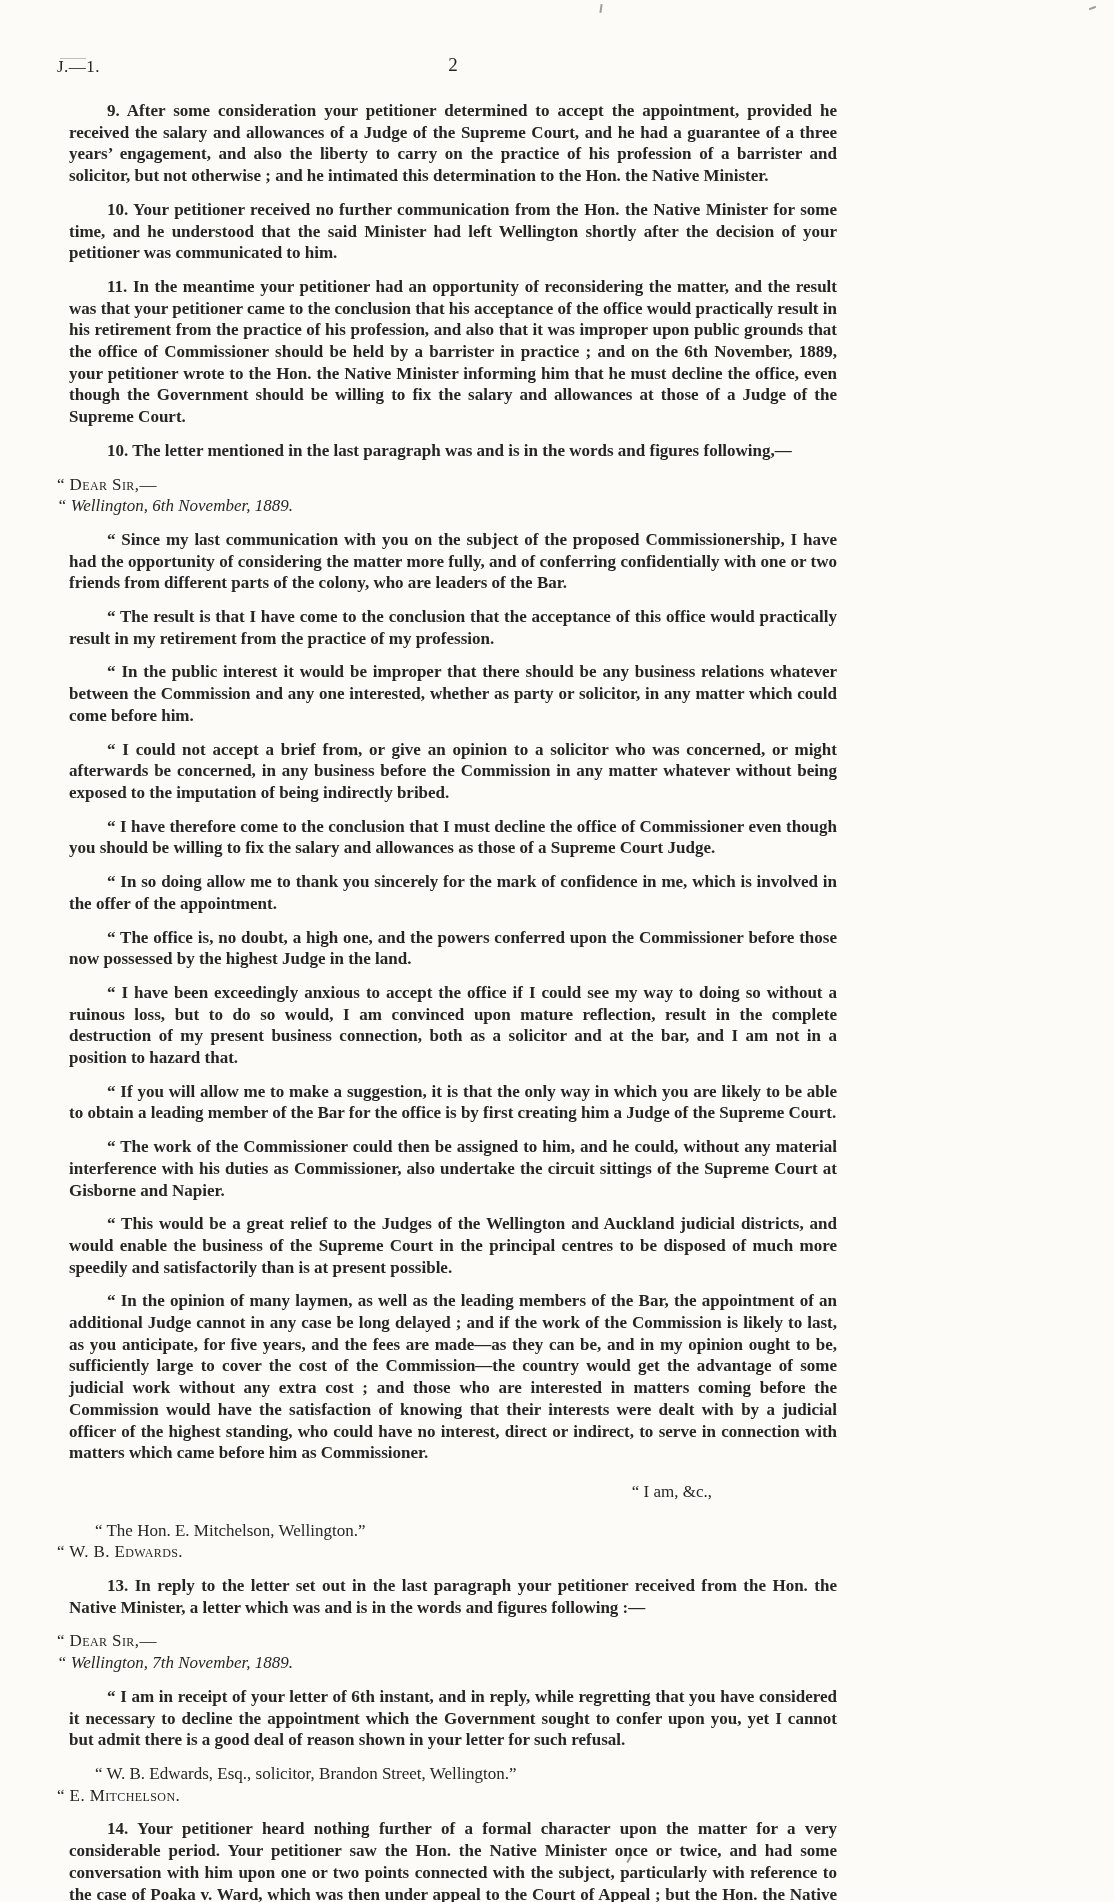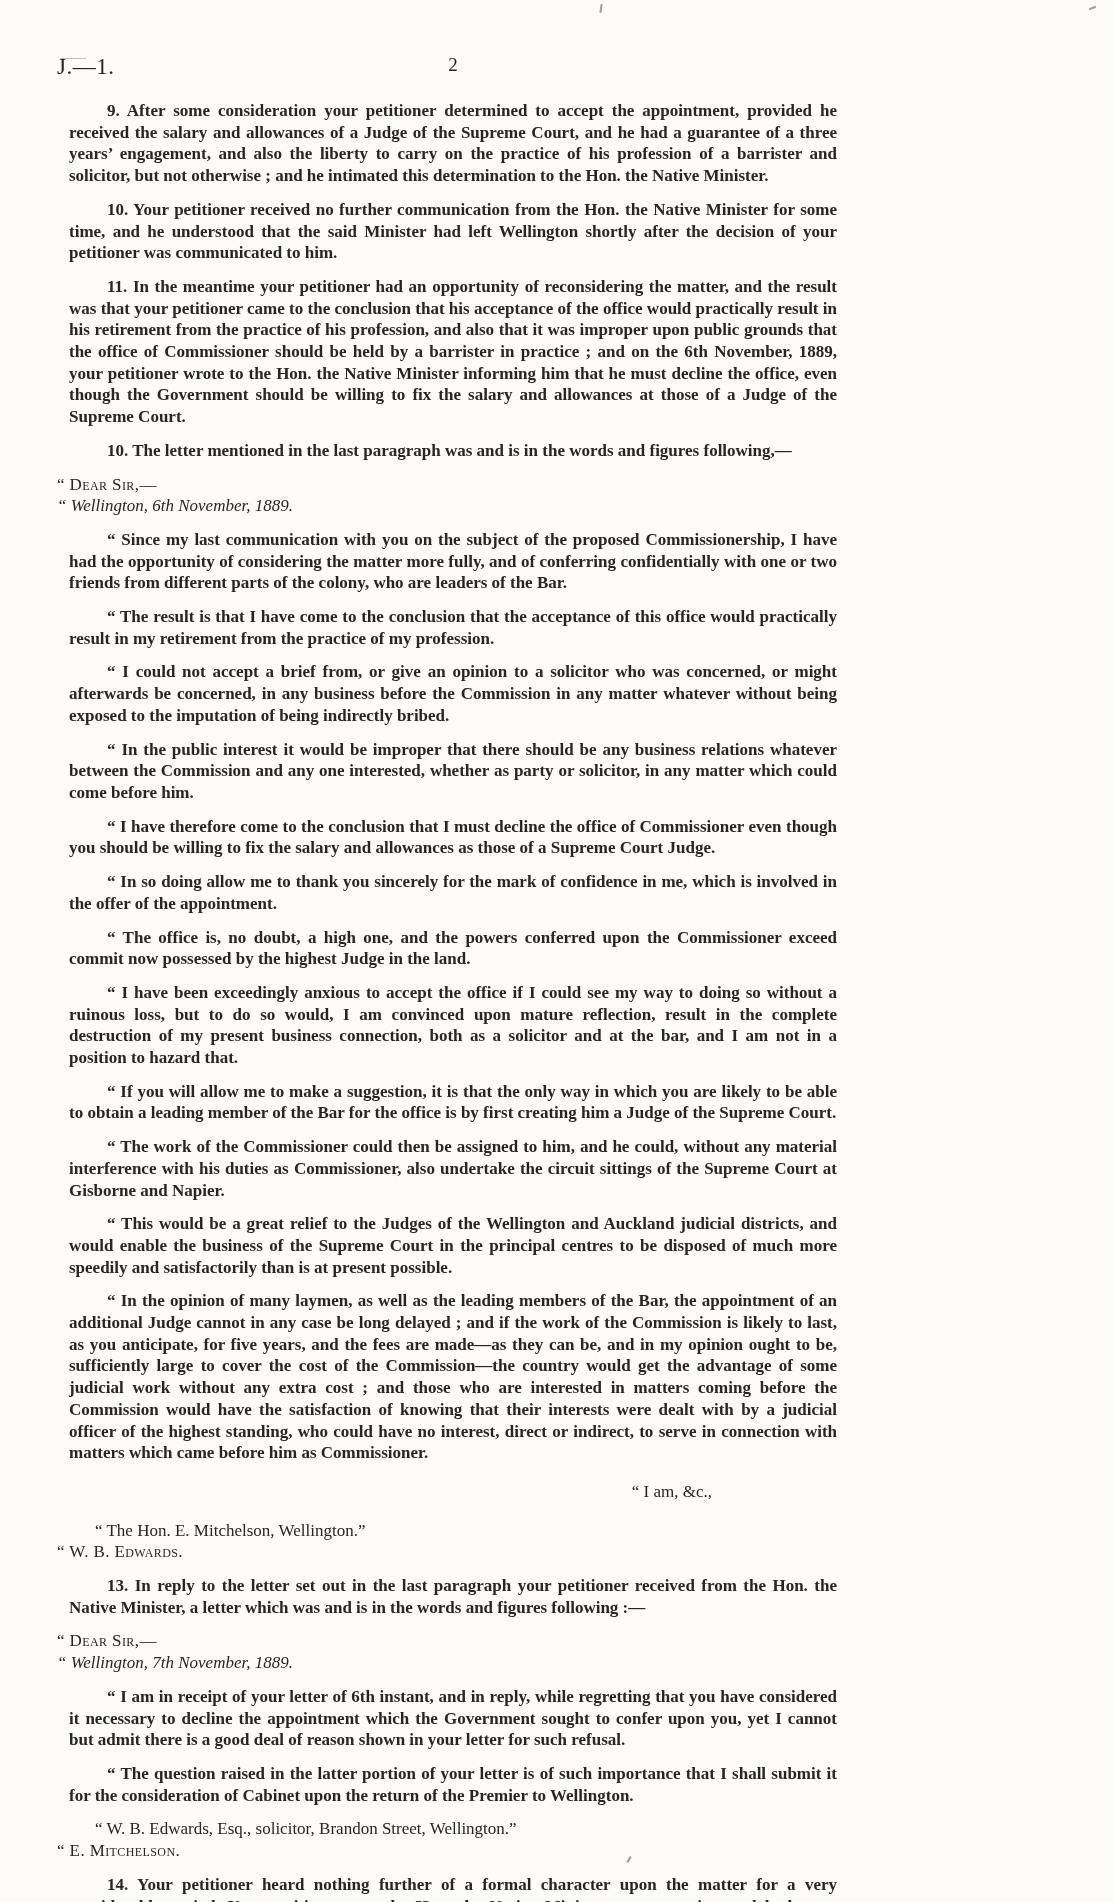--- a/index.html
+++ b/index.html
@@ -5,21 +5,21 @@
   html,body{margin:0;padding:0;}
   body{
     width:1114px;height:1902px;position:relative;
     background:#fcfbf8;
     font-family:"Liberation Serif","DejaVu Serif",serif;
     color:#272625;
     -webkit-font-smoothing:antialiased;
   }
   .content{position:absolute;left:57px;top:54px;width:792px;font-size:17px;line-height:21.7px;}
   .header{position:relative;height:28px;margin-bottom:18px;}
-  .doc-ref{position:absolute;left:0;top:2px;font-size:23px;letter-spacing:.5px;text-align:center;}
+  .doc-ref{position:absolute;left:0;top:2px;font-size:17px;letter-spacing:.5px;text-align:center;}
   .page-num{text-align:center;font-size:19px;}
   .para{margin:12px;text-align:justify;text-indent:38px;font-weight:bold;}
   .split{display:flex;justify-content:space-between;align-items:baseline;flex-direction:column;}
   .split .ind{padding-left:38px;}
   .split .off{padding-right:26px;font-style:italic;}
   .sc{font-variant:small-caps;letter-spacing:.4px;}
   .rline{margin:17px;text-align:right;padding-right:120px;}
   .artifact{position:absolute;background:#55524d;opacity:.55;}
   .a1{left:600px;top:4px;width:2px;height:9px;transform:rotate(8deg);}
   .a2{left:1089px;top:7px;width:7px;height:2px;transform:rotate(-20deg);}
@@ -43,41 +43,40 @@
       <p class="para">9. After some consideration your petitioner determined to accept the appointment, provided he received the salary and allowances of a Judge of the Supreme Court, and he had a guarantee of a three years’ engagement, and also the liberty to carry on the practice of his profession of a barrister and solicitor, but not otherwise ; and he intimated this determination to the Hon. the Native Minister.</p>
       <p class="para">10. Your petitioner received no further communication from the Hon. the Native Minister for some time, and he understood that the said Minister had left Wellington shortly after the decision of your petitioner was communicated to him.</p>
       <p class="para">11. In the meantime your petitioner had an opportunity of reconsidering the matter, and the result was that your petitioner came to the conclusion that his acceptance of the office would practically result in his retirement from the practice of his profession, and also that it was improper upon public grounds that the office of Commissioner should be held by a barrister in practice ; and on the 6th November, 1889, your petitioner wrote to the Hon. the Native Minister informing him that he must decline the office, even though the Government should be willing to fix the salary and allowances at those of a Judge of the Supreme Court.</p>
       <p class="para">10. The letter mentioned in the last paragraph was and is in the words and figures following,—</p>
       <div class="split">
         <span class="sc ">“ Dear Sir,—</span>
         <span class="off">“ Wellington, 6th November, 1889.</span>
       </div>
       <p class="para">“ Since my last communication with you on the subject of the proposed Commissionership, I have had the opportunity of considering the matter more fully, and of conferring confidentially with one or two friends from different parts of the colony, who are leaders of the Bar.</p>
       <p class="para">“ The result is that I have come to the conclusion that the acceptance of this office would practically result in my retirement from the practice of my profession.</p>
+      <p class="para">“ In the public interest it would be improper that there should be any business relations whatever between the Commission and any one interested, whether as party or solicitor, in any matter which could come before him.</p>
       <p class="para">“ I could not accept a brief from, or give an opinion to a solicitor who was concerned, or might afterwards be concerned, in any business before the Commission in any matter whatever without being exposed to the imputation of being indirectly bribed.</p>
-      <p class="para">“ In the public interest it would be improper that there should be any business relations whatever between the Commission and any one interested, whether as party or solicitor, in any matter which could come before him.</p>
       <p class="para">“ I have therefore come to the conclusion that I must decline the office of Commissioner even though you should be willing to fix the salary and allowances as those of a Supreme Court Judge.</p>
       <p class="para">“ In so doing allow me to thank you sincerely for the mark of confidence in me, which is involved in the offer of the appointment.</p>
-      <p class="para">“ The office is, no doubt, a high one, and the powers conferred upon the Commissioner exceed commit now possessed by the highest Judge in the land.</p>
+      <p class="para">“ The office is, no doubt, a high one, and the powers conferred upon the Commissioner before those now possessed by the highest Judge in the land.</p>
       <p class="para">“ I have been exceedingly anxious to accept the office if I could see my way to doing so without a ruinous loss, but to do so would, I am convinced upon mature reflection, result in the complete destruction of my present business connection, both as a solicitor and at the bar, and I am not in a position to hazard that.</p>
       <p class="para">“ If you will allow me to make a suggestion, it is that the only way in which you are likely to be able to obtain a leading member of the Bar for the office is by first creating him a Judge of the Supreme Court.</p>
       <p class="para">“ The work of the Commissioner could then be assigned to him, and he could, without any material interference with his duties as Commissioner, also undertake the circuit sittings of the Supreme Court at Gisborne and Napier.</p>
       <p class="para">“ This would be a great relief to the Judges of the Wellington and Auckland judicial districts, and would enable the business of the Supreme Court in the principal centres to be disposed of much more speedily and satisfactorily than is at present possible.</p>
       <p class="para">“ In the opinion of many laymen, as well as the leading members of the Bar, the appointment of an additional Judge cannot in any case be long delayed ; and if the work of the Commission is likely to last, as you anticipate, for five years, and the fees are made—as they can be, and in my opinion ought to be, sufficiently large to cover the cost of the Commission—the country would get the advantage of some judicial work without any extra cost ; and those who are interested in matters coming before the Commission would have the satisfaction of knowing that their interests were dealt with by a judicial officer of the highest standing, who could have no interest, direct or indirect, to serve in connection with matters which came before him as Commissioner.</p>
       <p class="rline">“ I am, &amp;c.,</p>
       <div class="split">
         <span class="ind">“ The Hon. E. Mitchelson, Wellington.”</span>
         <span class="sc ">“ W. B. Edwards.</span>
       </div>
       <p class="para">13. In reply to the letter set out in the last paragraph your petitioner received from the Hon. the Native Minister, a letter which was and is in the words and figures following :—</p>
       <div class="split">
         <span class="sc ">“ Dear Sir,—</span>
         <span class="off">“ Wellington, 7th November, 1889.</span>
       </div>
       <p class="para">“ I am in receipt of your letter of 6th instant, and in reply, while regretting that you have considered it necessary to decline the appointment which the Government sought to confer upon you, yet I cannot but admit there is a good deal of reason shown in your letter for such refusal.</p>
-      <p class="para">“ The question raised in the latter portion of your letter is of such importance that I shall submit it for the consideration of Cabinet upon the return of the Premier to Wellington.</p>
       <div class="split">
         <span class="ind">“ W. B. Edwards, Esq., solicitor, Brandon Street, Wellington.”</span>
         <span class="sc ">“ E. Mitchelson.</span>
       </div>
       <p class="para">14. Your petitioner heard nothing further of a formal character upon the matter for a very considerable period.  Your petitioner saw the Hon. the Native Minister once or twice, and had some conversation with him upon one or two points connected with the subject, particularly with reference to the case of Poaka v. Ward, which was then under appeal to the Court of Appeal ; but the Hon. the Native Minister said nothing to commit the Ministry in any way, either to adopt the</p>
     </div>
 </div>
 
 </body></html>

